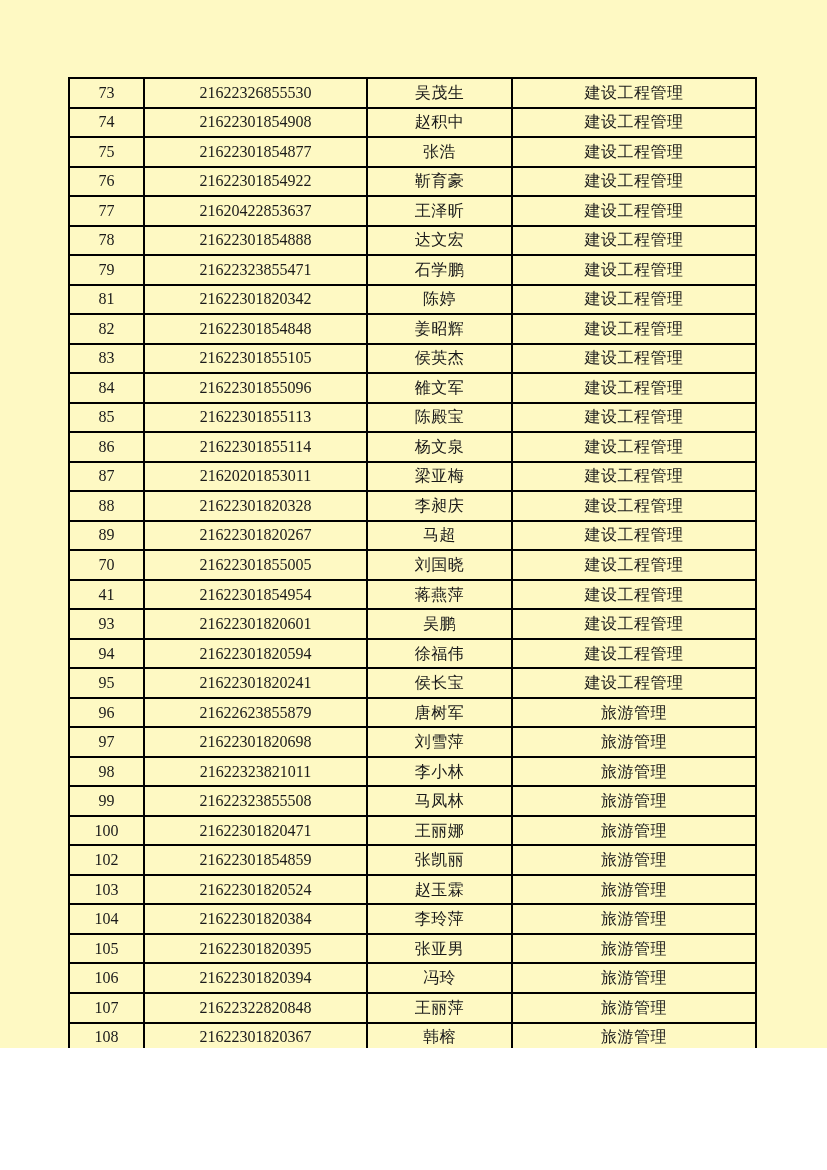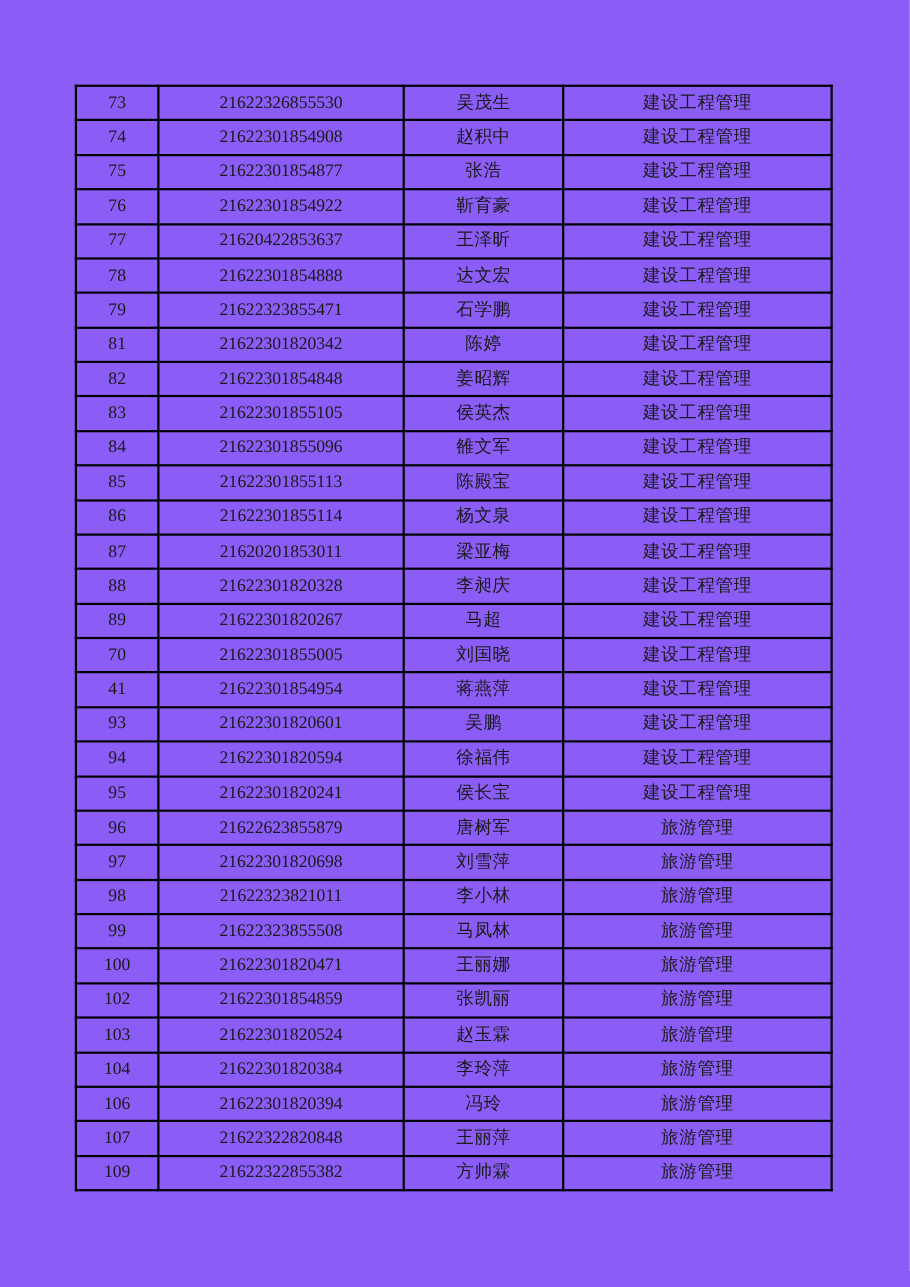--- a/index.html
+++ b/index.html
@@ -11,22 +11,22 @@
     height: 1170px;
     background: #ffffff;
     position: relative;
     font-family: "Liberation Serif", "DejaVu Serif", serif;
     color: #1a1a1a;
   }
   .page {
     position: absolute;
     left: 0; top: 0;
     width: 827px;
-    height: 1170px;
-    background: #8b5cf6;
+    height: 1048px;
+    background: #fef9c3;
     overflow: hidden;
   }
   table.roster {
     position: absolute;
     left: 68px;
     top: 77px;
     width: 687px;
     height: 1006px;
     border-collapse: collapse;
     table-layout: fixed;
@@ -230,29 +230,41 @@
           <td class="cjk">赵玉霖</td>
           <td class="cjk">旅游管理</td>
         </tr>
         <tr>
           <td>104</td>
           <td>21622301820384</td>
           <td class="cjk">李玲萍</td>
           <td class="cjk">旅游管理</td>
         </tr>
         <tr>
+          <td>105</td>
+          <td>21622301820395</td>
+          <td class="cjk">张亚男</td>
+          <td class="cjk">旅游管理</td>
+        </tr>
+        <tr>
           <td>106</td>
           <td>21622301820394</td>
           <td class="cjk">冯玲</td>
           <td class="cjk">旅游管理</td>
         </tr>
         <tr>
           <td>107</td>
           <td>21622322820848</td>
           <td class="cjk">王丽萍</td>
+          <td class="cjk">旅游管理</td>
+        </tr>
+        <tr>
+          <td>108</td>
+          <td>21622301820367</td>
+          <td class="cjk">韩榕</td>
           <td class="cjk">旅游管理</td>
         </tr>
         <tr>
           <td>109</td>
           <td>21622322855382</td>
           <td class="cjk">方帅霖</td>
           <td class="cjk">旅游管理</td>
         </tr>
       </tbody>
   </table>

